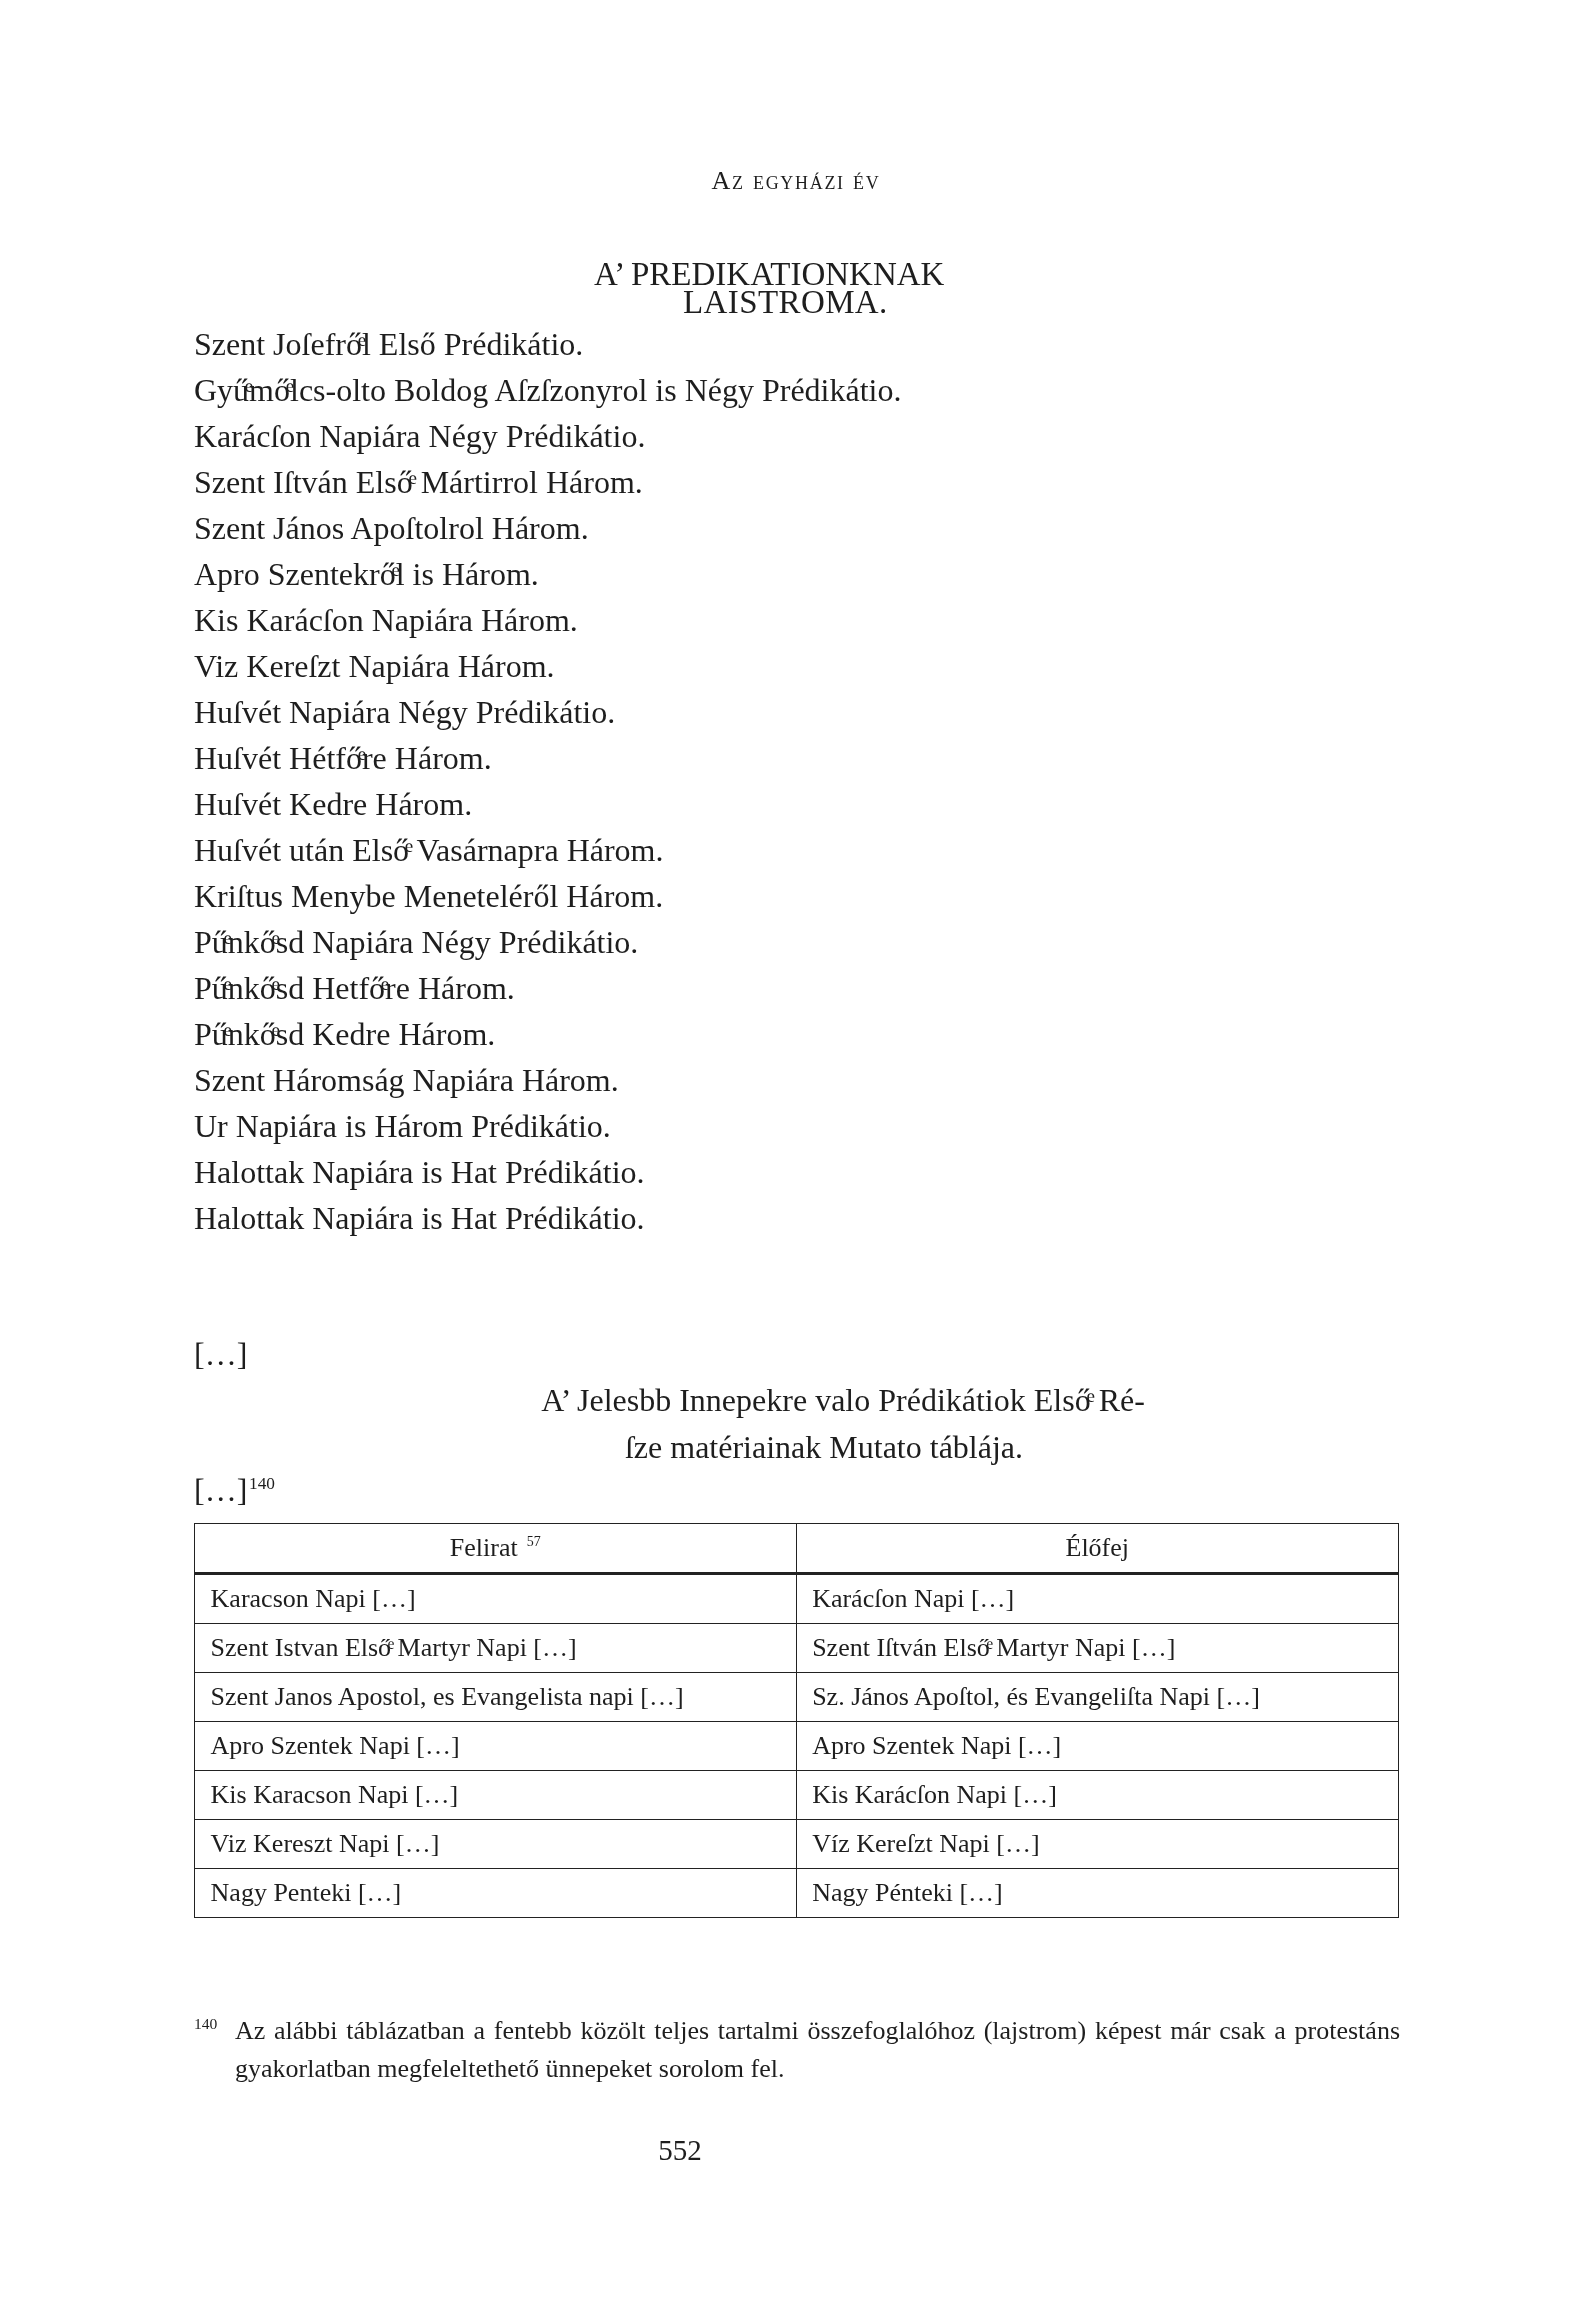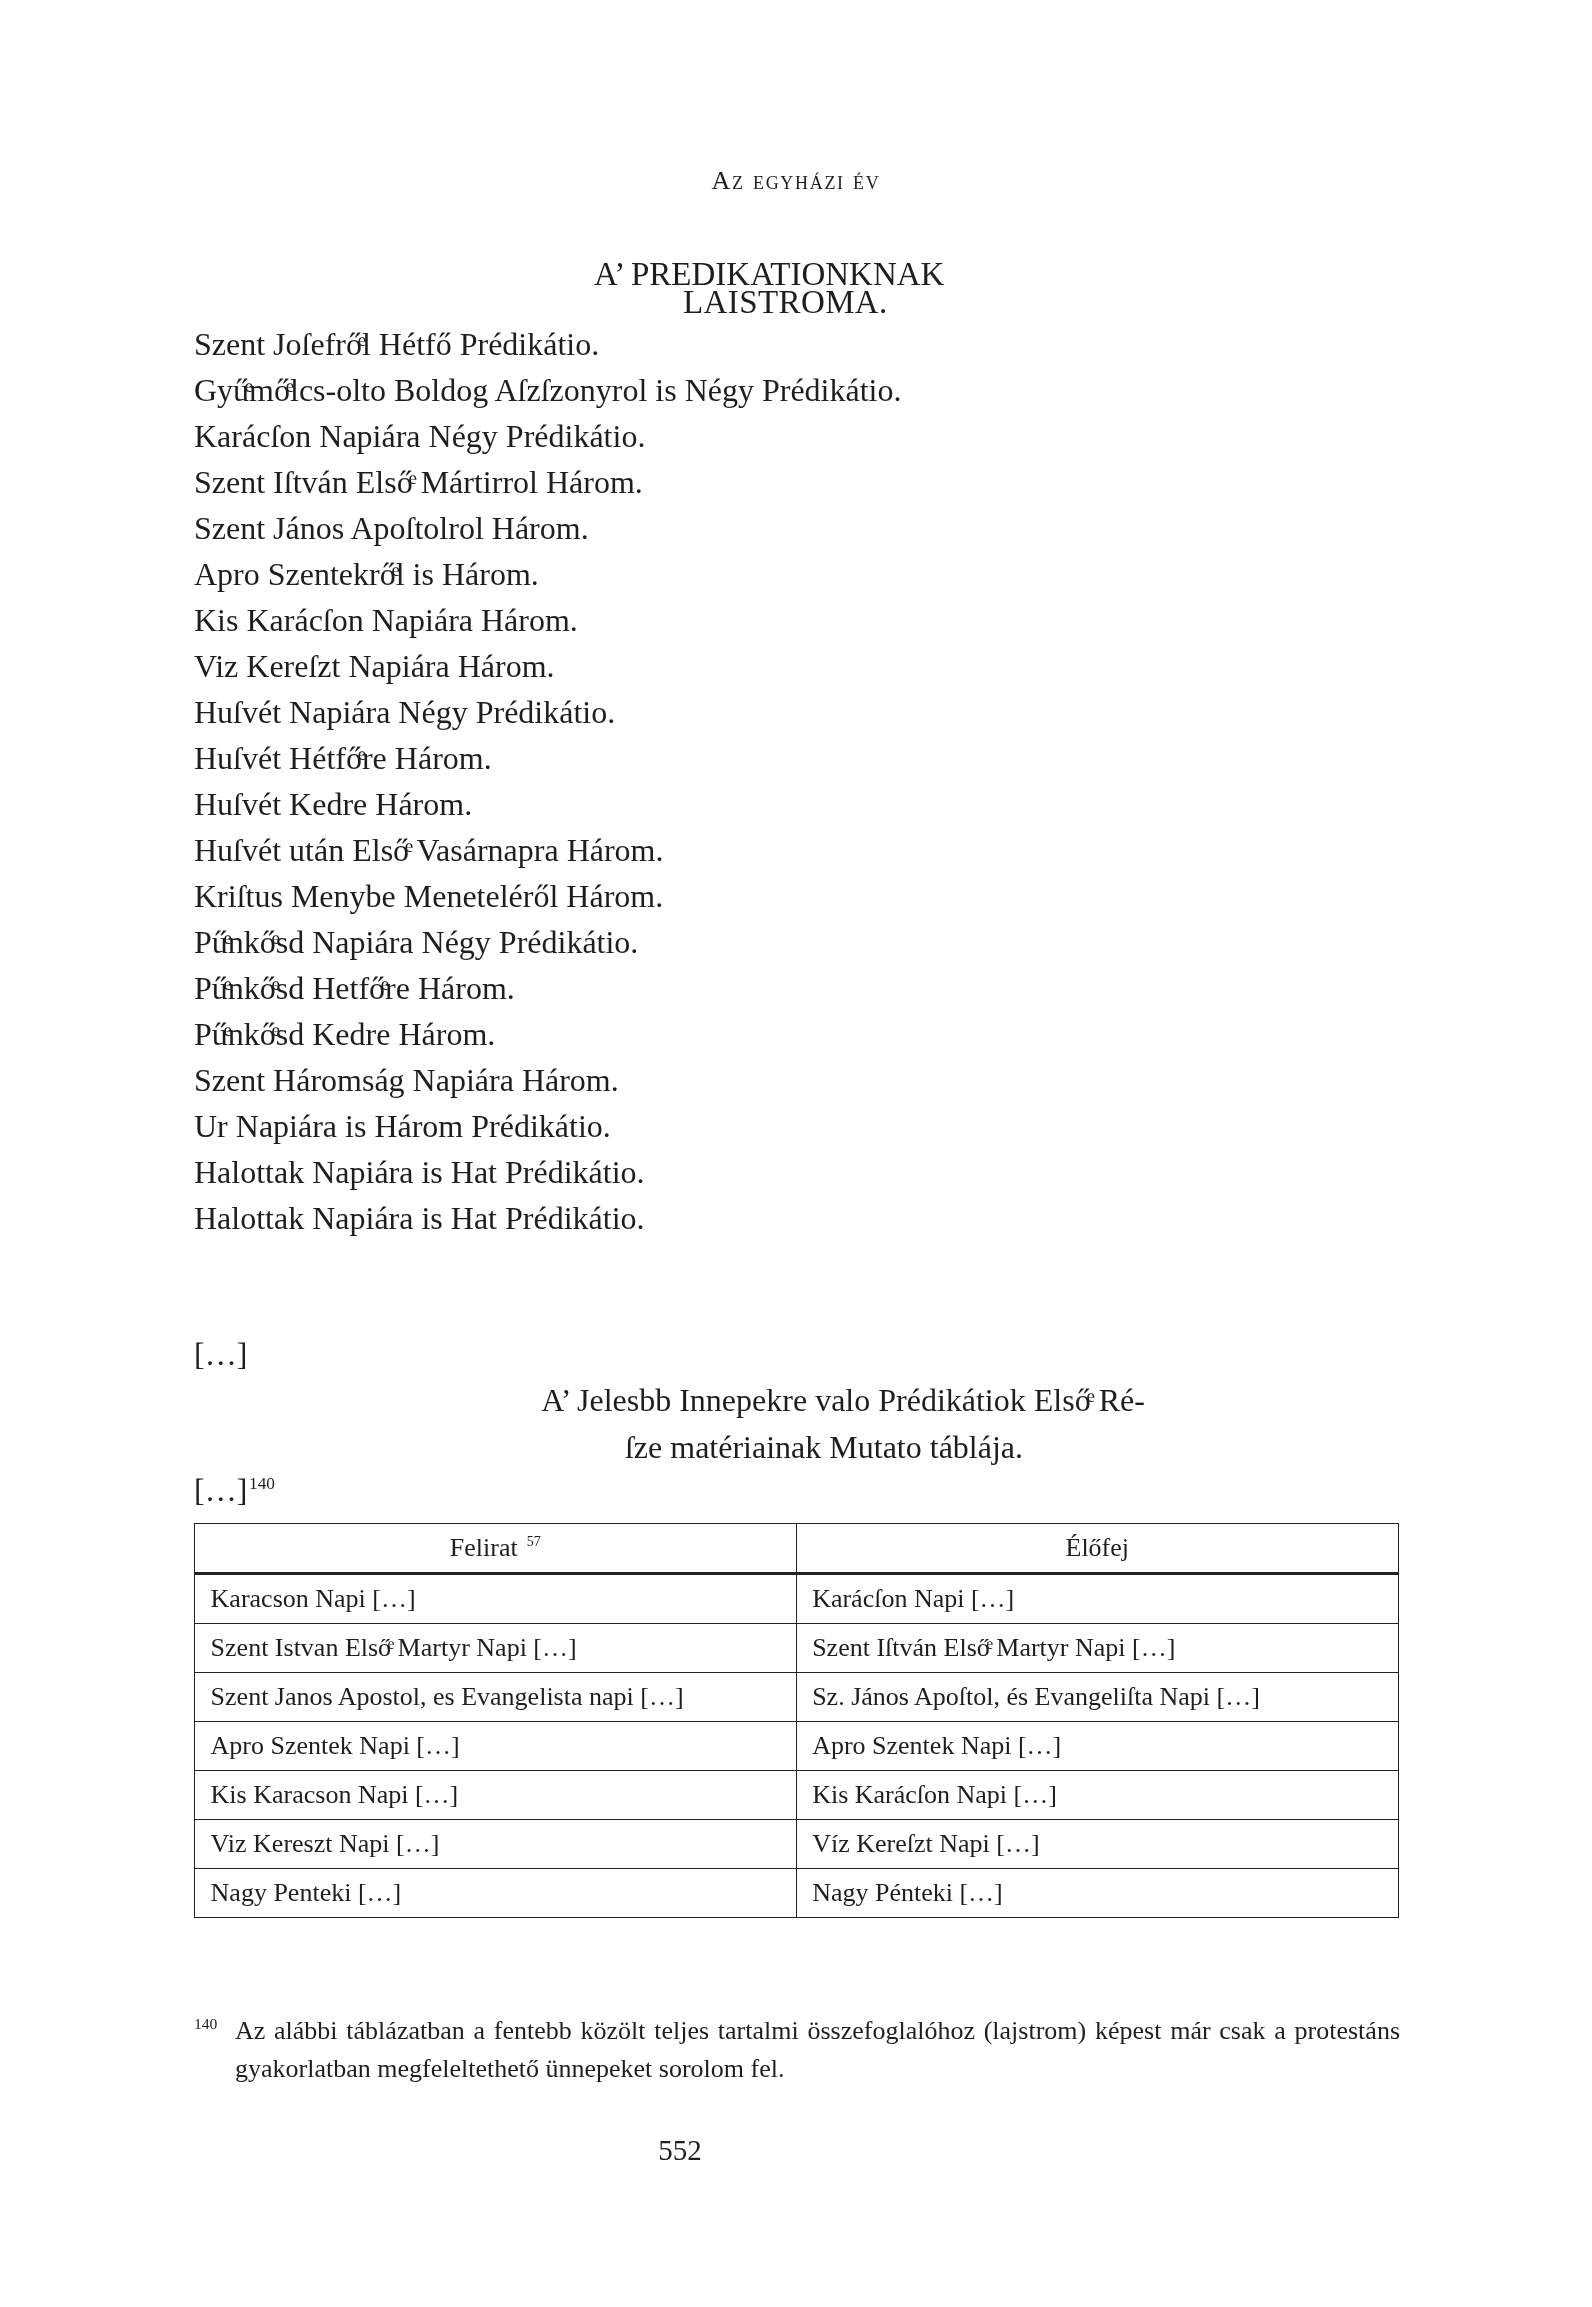--- a/index.html
+++ b/index.html
@@ -34,21 +34,21 @@
 </style>
 </head>
 <body>
 
 <div class="abs running-head">Az egyházi év</div>
 
 <div class="abs title title1">A’ PREDIKATIONKNAK</div>
 <div class="abs title title2">LAISTROMA.</div>
 
 <ul class="abs list">
-  <li>Szent Joſefrőͤl Hétfő Prédikátio.</li>
+  <li>Szent Joſefrőͤl Első Prédikátio.</li>
   <li>Gyűͤmőͤlcs-olto Boldog Aſzſzonyrol is Négy Prédikátio.</li>
   <li>Karácſon Napiára Négy Prédikátio.</li>
   <li>Szent Iſtván Elsőͤ Mártirrol Három.</li>
   <li>Szent János Apoſtolrol Három.</li>
   <li>Apro Szentekrőͤl is Három.</li>
   <li>Kis Karácſon Napiára Három.</li>
   <li>Viz Kereſzt Napiára Három.</li>
   <li>Huſvét Napiára Négy Prédikátio.</li>
   <li>Huſvét Hétfőͤre Három.</li>
   <li>Huſvét Kedre Három.</li>

